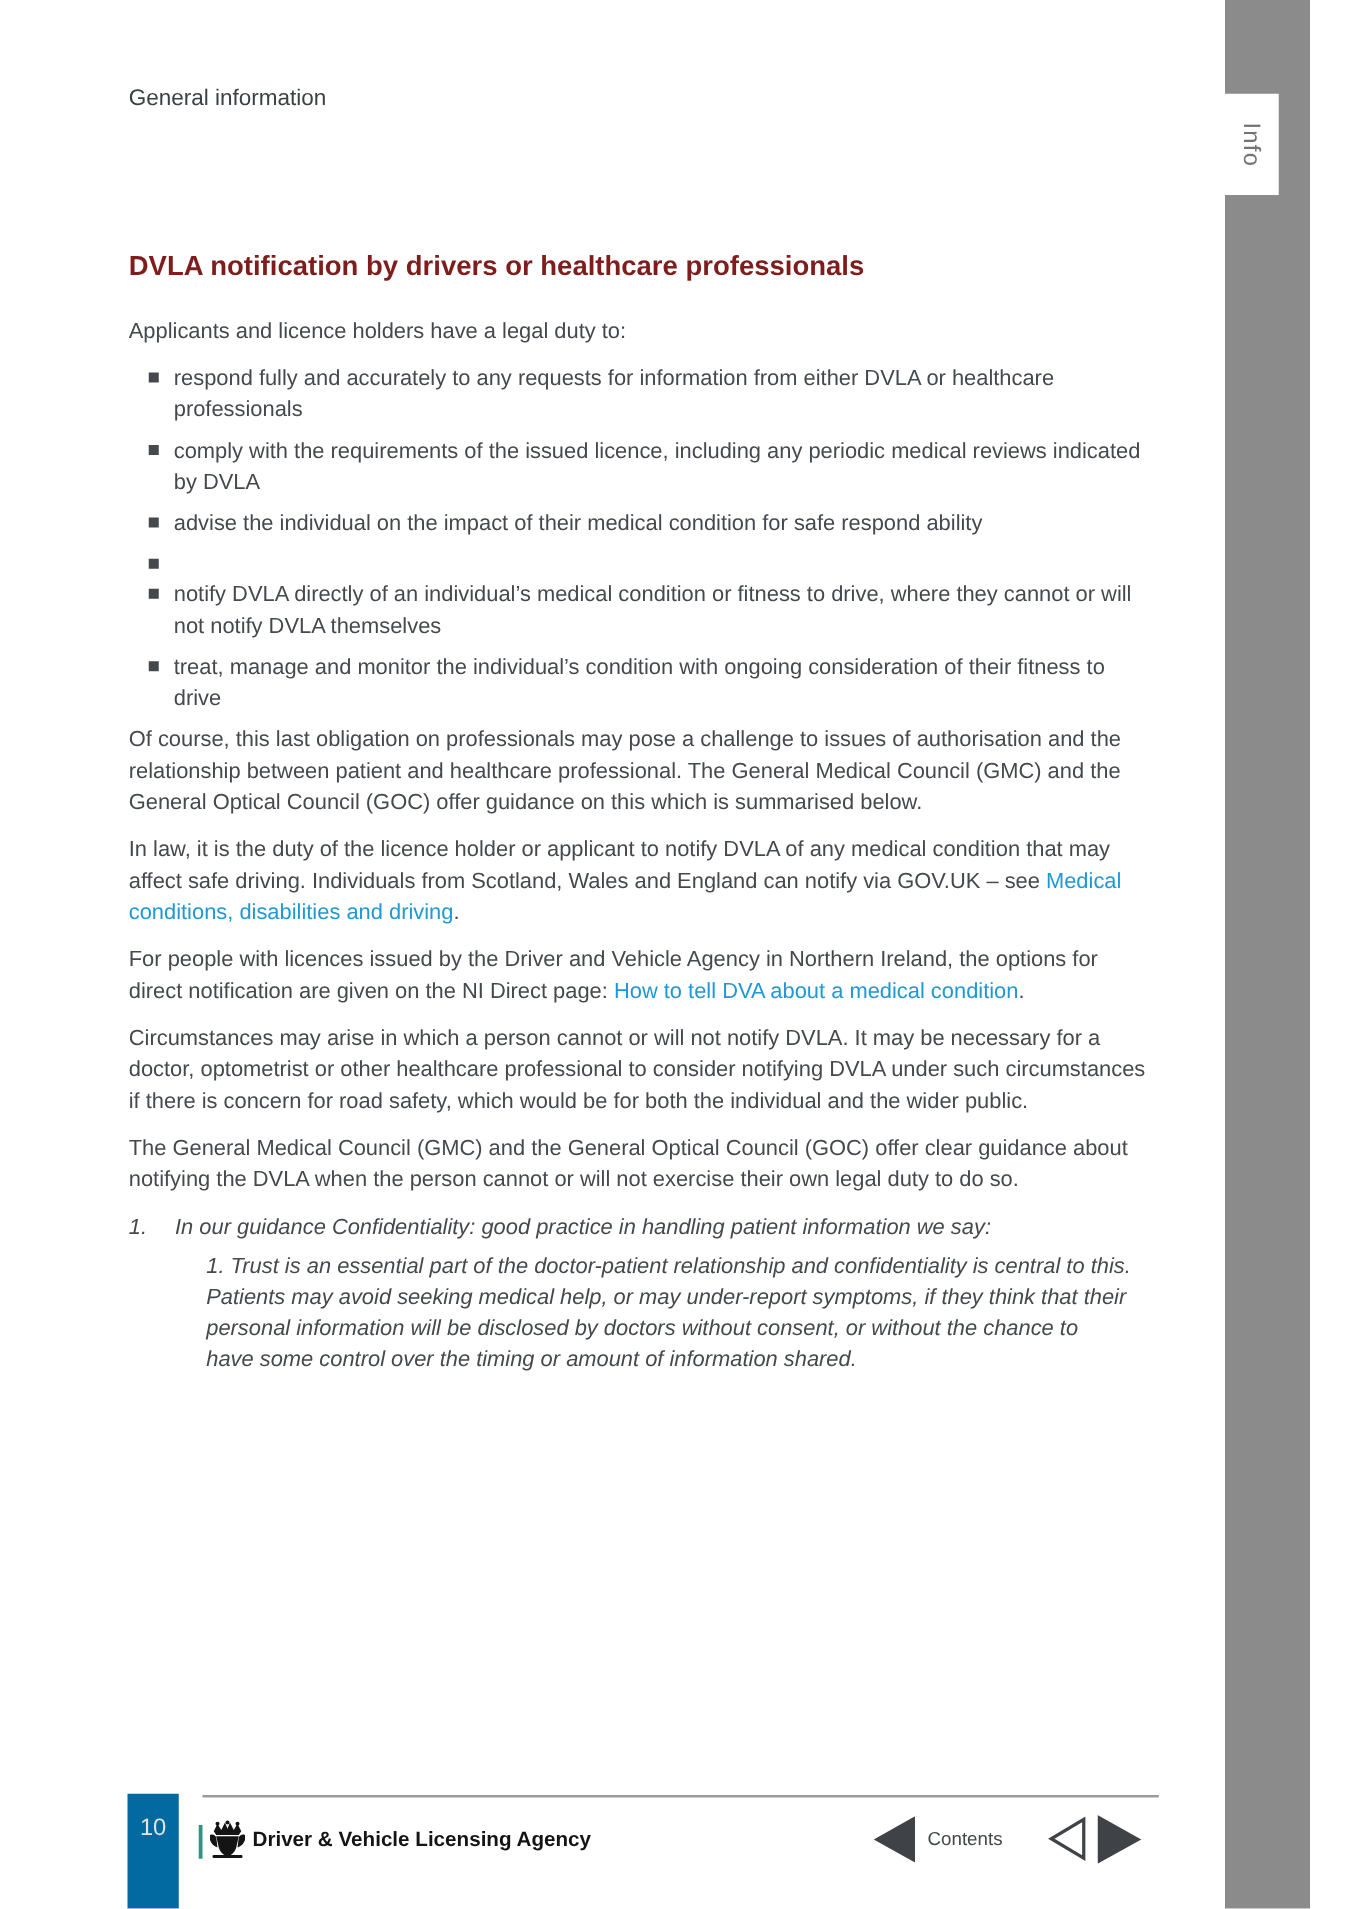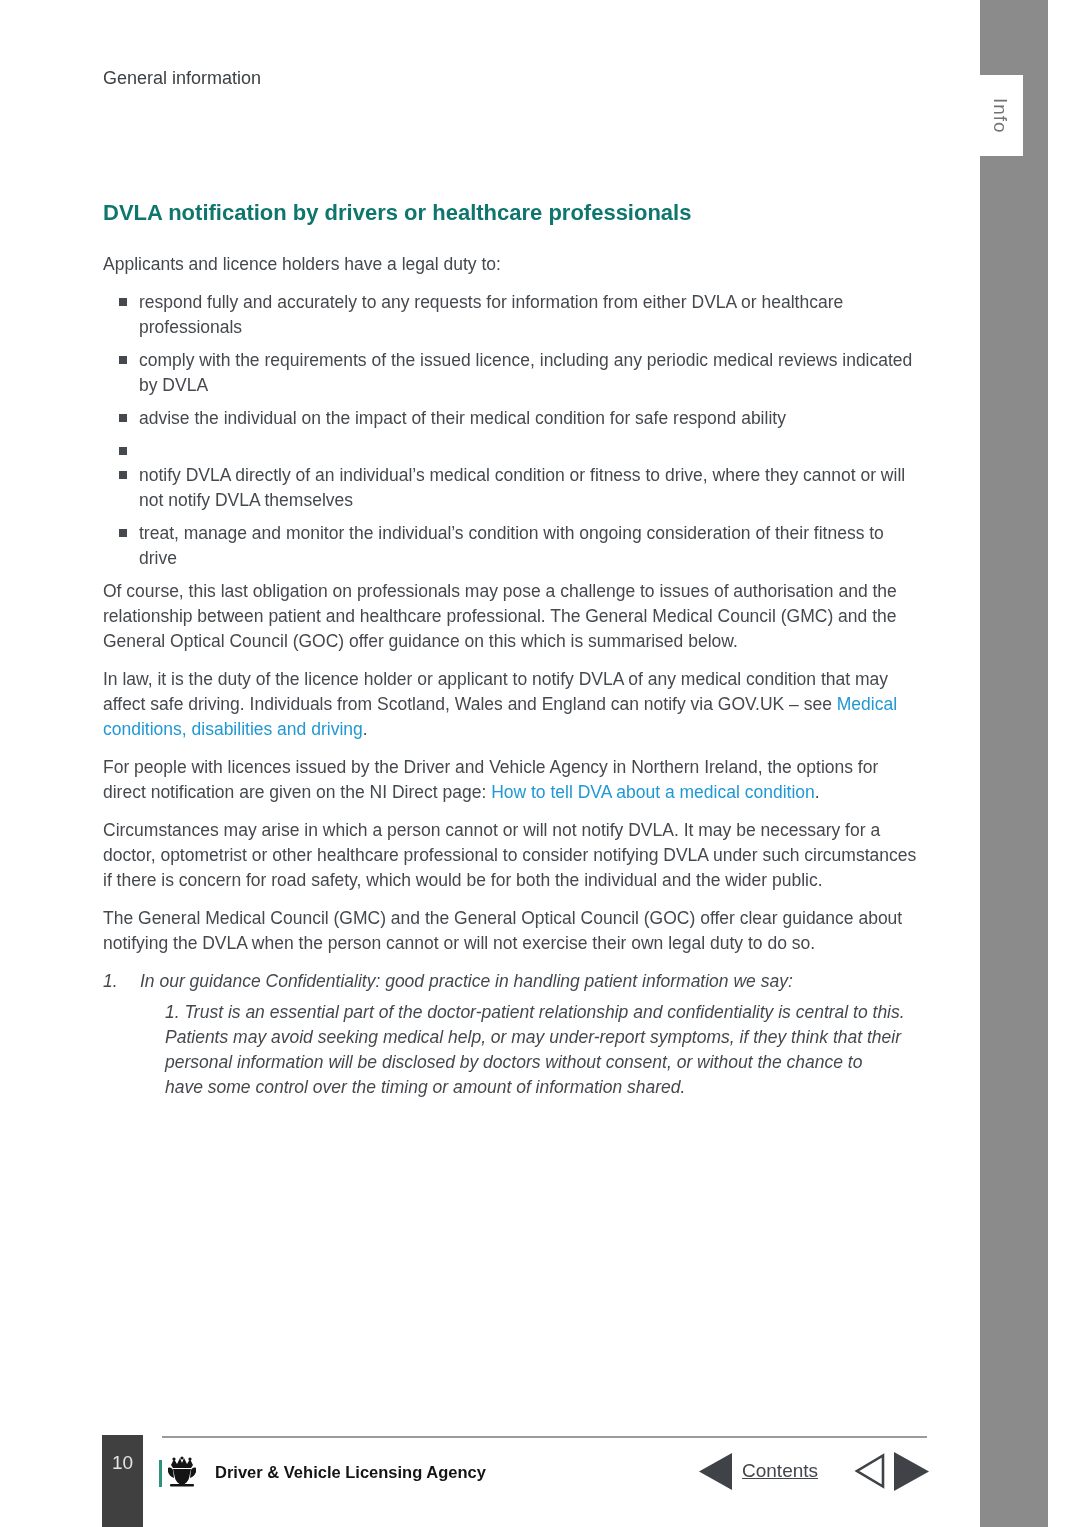--- a/index.html
+++ b/index.html
@@ -57,21 +57,21 @@
     top: 199px;
     width: 820px;
     color: #45494e;
     font-size: 17.5px;
     line-height: 25px;
   }
   .content h1 {
     font-size: 22px;
     line-height: 27px;
     font-weight: bold;
-    color: #0f766e;
+    color: #7f1d1d;
     margin: 0 0 26px 0;
   }
   .content p { margin: 0 0 13px 0; }
   .content ul { list-style: none; margin: 2px 0 7px 0; }
   .content li {
     display: flex;
     padding-left: 16px;
     margin-bottom: 8px;
   }
   .sq {
@@ -98,58 +98,57 @@
     width: 765px;
     height: 2px;
     background: #9b9b9b;
   }
   .pageno-box {
     position: absolute;
     left: 102px;
     top: 1435px;
     width: 41px;
     height: 92px;
-    background: #404040;
+    background: #0369a1;
     color: #e4e4e4;
     font-size: 19px;
     text-align: center;
     padding-top: 17px;
   }
   .teal-bar {
     position: absolute;
     left: 159px;
     top: 1460px;
     width: 3px;
     height: 27px;
     background: #2f9180;
   }
   .crown { position: absolute; left: 167px; top: 1456px; }
   .agency {
     position: absolute;
-    left: 215px;
+    left: 202px;
     top: 1463px;
     font-size: 16.5px;
     font-weight: bold;
     color: #141414;
   }
   .contents-nav {
     position: absolute;
     left: 699px;
     top: 1451px;
     height: 40px;
     display: flex;
     align-items: center;
   }
   .contents-nav .tri { display: block; cursor: pointer; }
   .contents-label {
-    font-size: 19px;
+    font-size: 15px;
     color: #43474b;
     margin: 0 36px 0 10px;
     cursor: pointer;
-    text-decoration: underline;
   }
   .gap8 { width: 9px; flex: none; }
 </style>
 </head>
 <body>
 
 <div class="page">
 
   <div class="running-header">General information</div>
 

